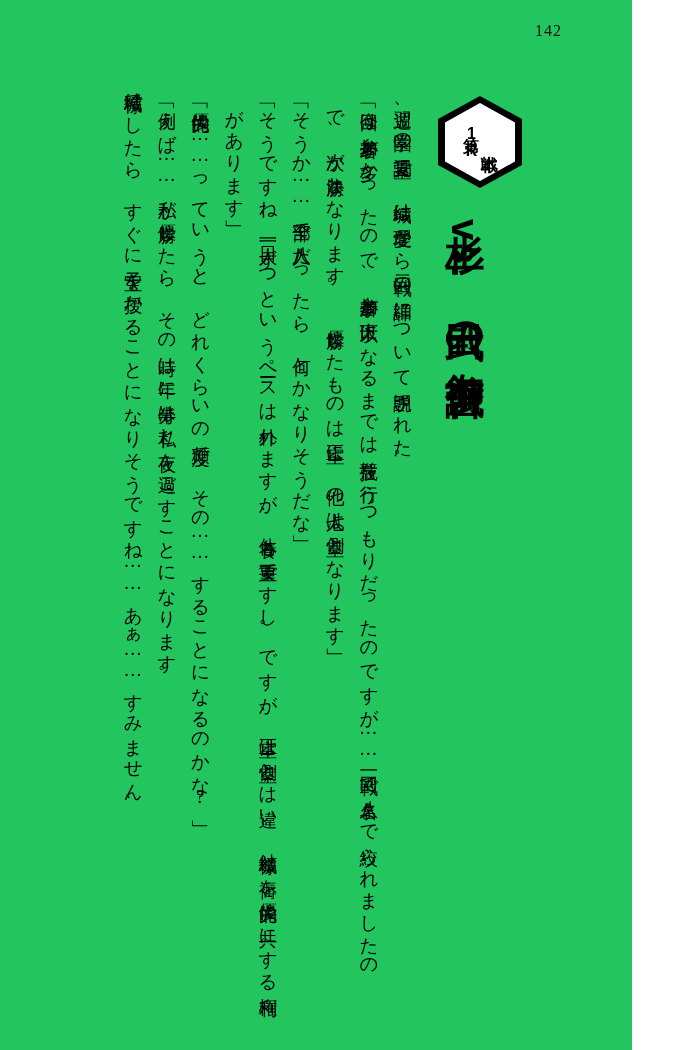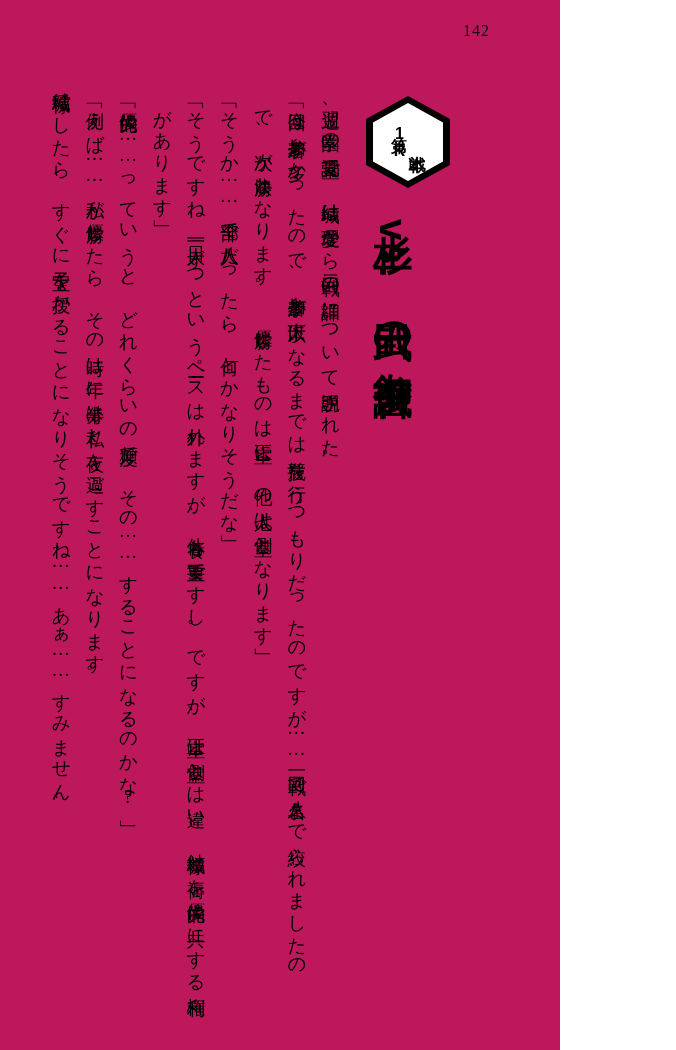--- a/index.html
+++ b/index.html
@@ -2,23 +2,23 @@
 <html><head>
 <meta charset="utf-8">
 <style>
   html, body {
     margin: 0;
     padding: 0;
     background: #ffffff;
   }
   .page {
     position: relative;
-    width: 560px;
+    width: 632px;
     height: 1050px;
-    background: #be185d;
+    background: #22c55e;
     overflow: hidden;
     font-family: "Liberation Serif", "DejaVu Serif", serif;
     color: #000000;
   }
   .page-number {
     position: absolute;
     top: 22px;
     right: 70px;
     font-size: 16px;
     letter-spacing: 1px;

